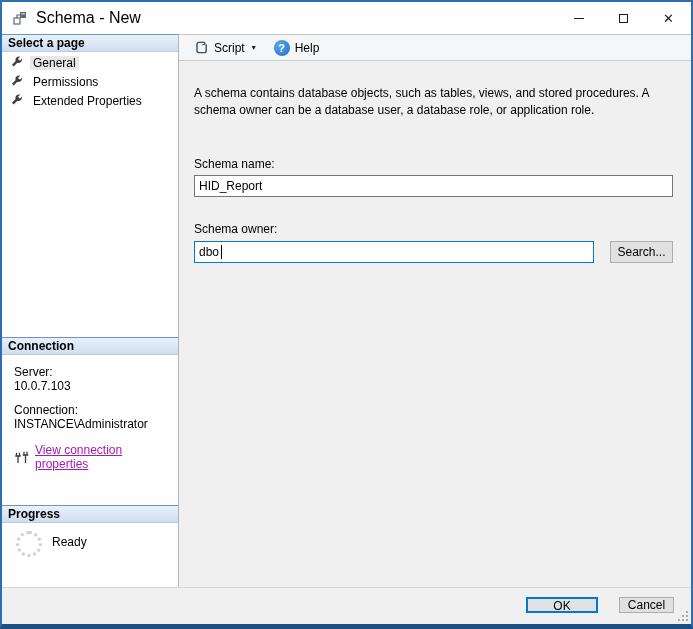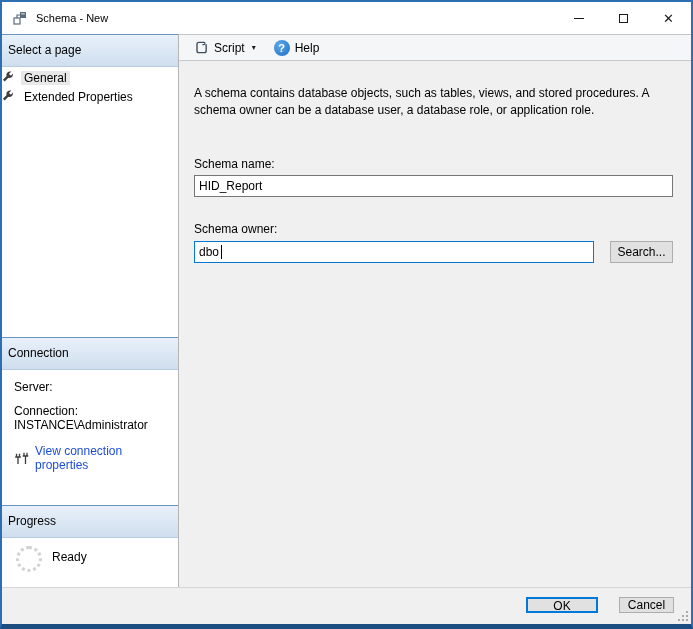--- a/index.html
+++ b/index.html
@@ -9,51 +9,51 @@
   .window{
     width:693px; height:629px;
     border:2px solid #2e6fb4; border-bottom:5px solid #1d4e82;
     background:#f0f0f0;
     display:flex; flex-direction:column;
   }
 
   
   .titlebar{ height:32px; background:#fff; display:flex; align-items:center; flex:0 0 32px; }
   .titlebar .app-icon{ margin:0 8px 0 10px; display:flex; }
-  .title-text{ font-size:11px; color:#000; }
+  .title-text{ font-size:16px; color:#000; }
   .win-controls{ margin-left:auto; display:flex; height:100%; }
   .win-btn{ width:45px; height:100%; display:flex; align-items:center; justify-content:center; color:#1a1a1a; font-size:13px; }
   .min-line{ width:10px; height:1px; background:#1a1a1a; display:block; }
   .max-box{ width:9px; height:9px; border:1px solid #1a1a1a; display:block; }
 
   
   .body-row{ flex:1 1 auto; display:flex; min-height:0; }
 
   .sidebar{ width:177px; flex:0 0 177px; background:#fff; border-right:1px solid #b5b5b5; display:flex; flex-direction:column; }
   .side-header{
-    height:33px; flex:0 0 17px;
+    height:18px; flex:0 0 17px;
     background:linear-gradient(#e8f1fa,#cfdeee);
     border-top:1px solid #6d94bd; border-bottom:1px solid #b9cbdf;
-    font-weight:normal; font-size:12px; padding:0 0 1px 6px;
+    font-weight:bold; font-size:12px; padding:0 0 1px 6px;
     display:flex; align-items:center; color:#000;
   }
   .sect-pages{ flex:0 0 303px; }
   .sect-conn{ flex:0 0 168px; }
   .sect-prog{ flex:1 1 auto; }
 
-  .page-item{ height:17px; display:flex; align-items:center; margin-top:2px; cursor:default; }
+  .page-item{ height:17px; display:flex; align-items:center; padding-left:9px; margin-top:2px; cursor:default; }
   .page-item .wrench{ margin-right:6px; display:flex; }
   .page-item .lbl{ padding:0 3px; }
   .page-item.selected .lbl{ background:#e8e8e8; }
 
   .conn-body{ padding:10px 0 0 12px; line-height:14px; }
   .conn-gap{ height:10px; }
   .link-row{ margin-top:12px; display:flex; align-items:center; }
   .link-row .plug{ margin-right:6px; display:flex; }
-  a.conn-link{ color:#1d4ed8; cursor:pointer; }
+  a.conn-link{ color:#a21caf; text-decoration:underline; cursor:pointer; }
 
   .prog-body{ padding:8px 16px 0 14px; display:flex; }
   .spinner{ width:26px; height:26px; border:3px dotted #d2d2d2; border-radius:50%; flex:0 0 26px; }
   .ready-lbl{ margin:4px 0 0 10px; }
 
   
   .main{ flex:1 1 auto; display:flex; flex-direction:column; min-width:0; }
   .toolbar{
     height:27px; flex:0 0 27px; background:#f5f6f7;
     border-top:1px solid #c6c6c6; border-bottom:1px solid #c9c9c9;
@@ -145,28 +145,37 @@
               </svg>
           </span>
           <span class="lbl">General</span>
         </div>
         <div class="page-item">
           <span class="wrench">
             <svg width="13" height="13" viewBox="0 0 16 16">
                 <path fill="#3f3f3f" d="M13.6 3.1l-2.4 2.4-1.8-.5-.5-1.8 2.4-2.4c-1.6-.5-3.4-.1-4.6 1.1C5.5 3 5.2 4.7 5.7 6.2L1.2 10.7l2.1 2.1 4.5-4.5c1.5.5 3.2.2 4.4-1 1.2-1.2 1.6-3 1.1-4.6z"></path>
               </svg>
           </span>
+          <span class="lbl">Permissions</span>
+        </div>
+        <div class="page-item">
+          <span class="wrench">
+            <svg width="13" height="13" viewBox="0 0 16 16">
+                <path fill="#3f3f3f" d="M13.6 3.1l-2.4 2.4-1.8-.5-.5-1.8 2.4-2.4c-1.6-.5-3.4-.1-4.6 1.1C5.5 3 5.2 4.7 5.7 6.2L1.2 10.7l2.1 2.1 4.5-4.5c1.5.5 3.2.2 4.4-1 1.2-1.2 1.6-3 1.1-4.6z"></path>
+              </svg>
+          </span>
           <span class="lbl">Extended Properties</span>
         </div>
       </div>
 
       <div class="sect-conn">
         <div class="side-header">Connection</div>
         <div class="conn-body">
           <div>Server:</div>
+          <div>10.0.7.103</div>
           <div class="conn-gap"></div>
           <div>Connection:</div>
           <div>INSTANCE\Administrator</div>
           <div class="link-row">
             <span class="plug">
               <svg width="15" height="13" viewBox="0 0 15 13">
                 <g stroke="#3c3c3c" stroke-width="1.3" fill="none">
                   <path d="M2.5 5V1.8M5.5 5V1.8M1.2 5h5.6M4 5v7"></path>
                   <path d="M10 4V.8M13 4V.8M8.7 4h5.6M11.5 4v8"></path>
                 </g>

